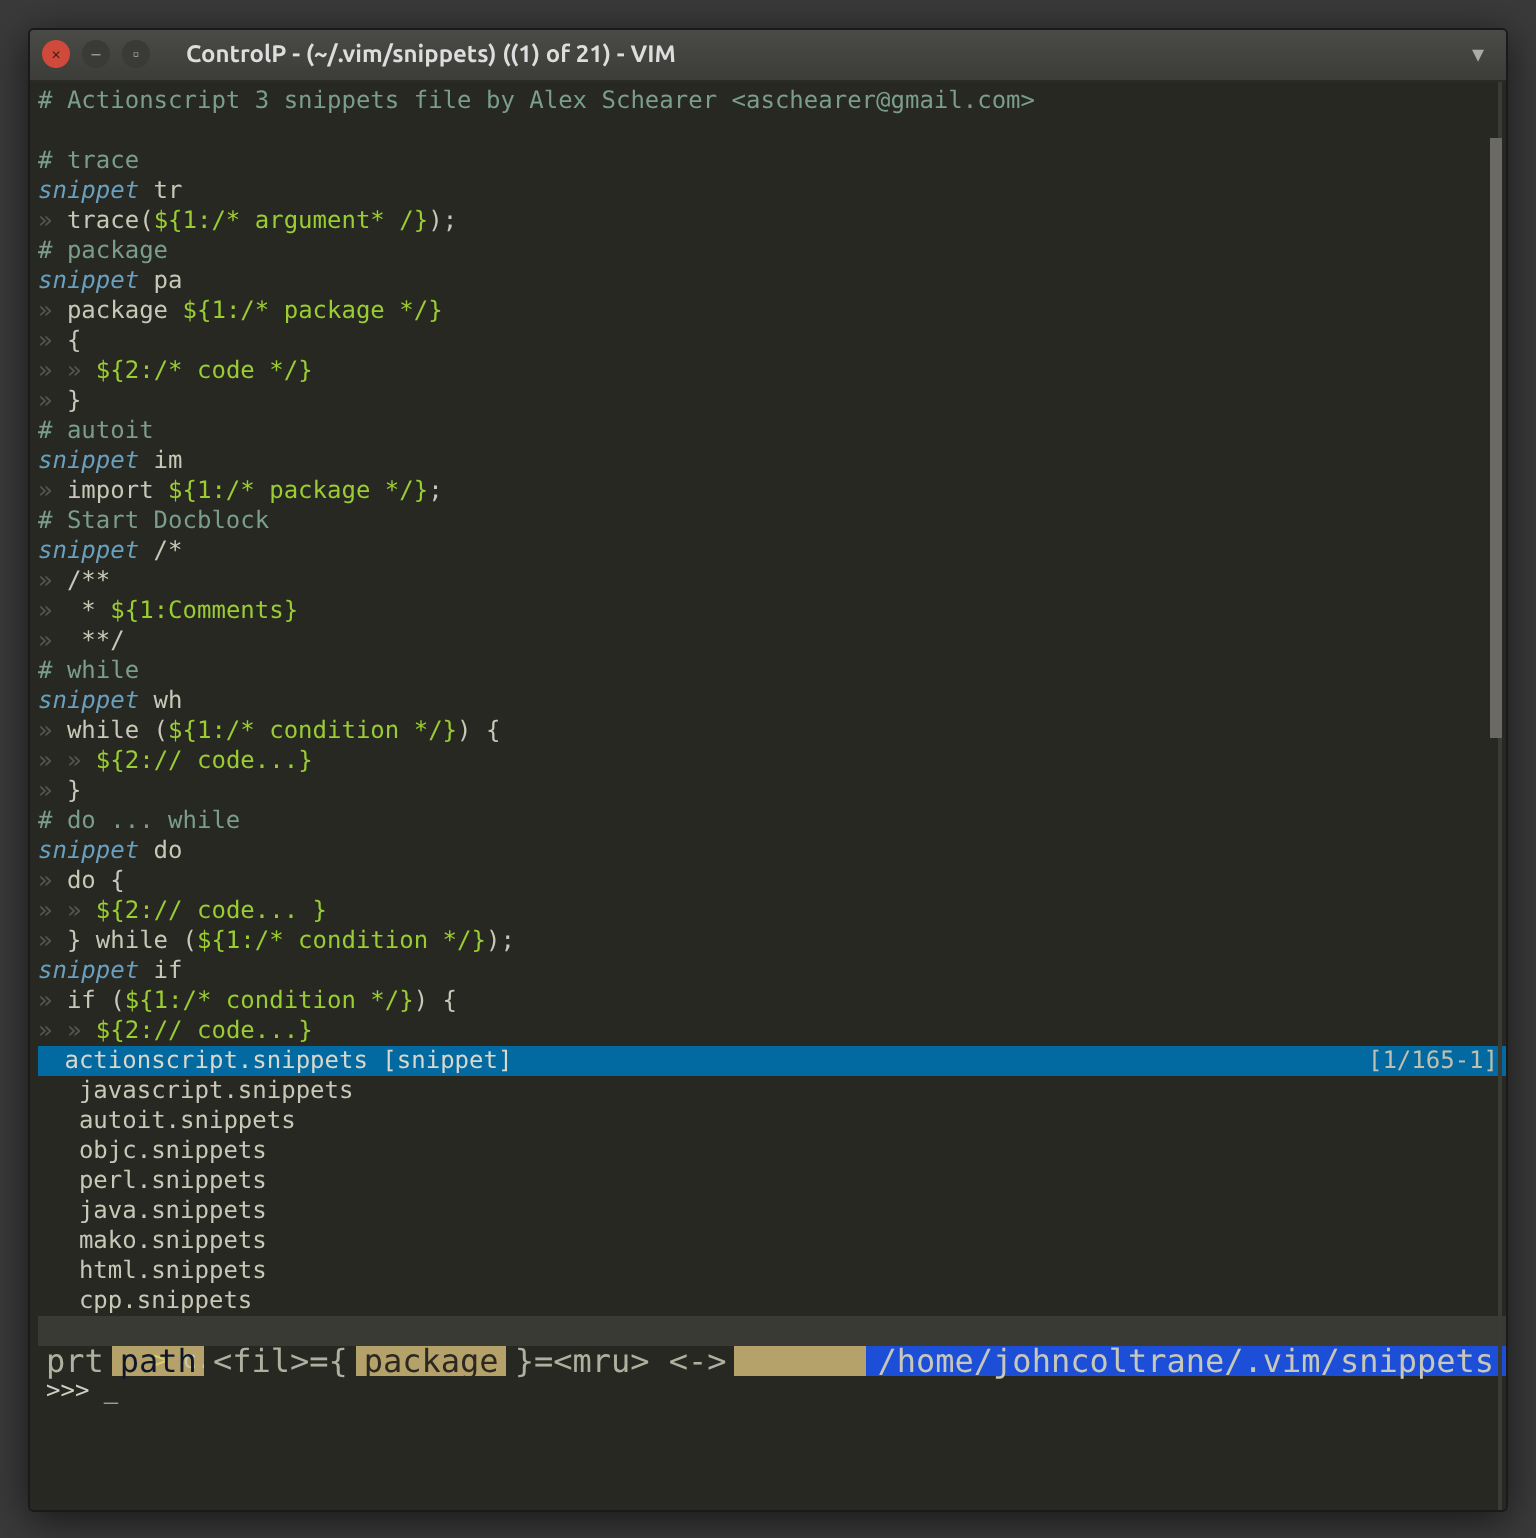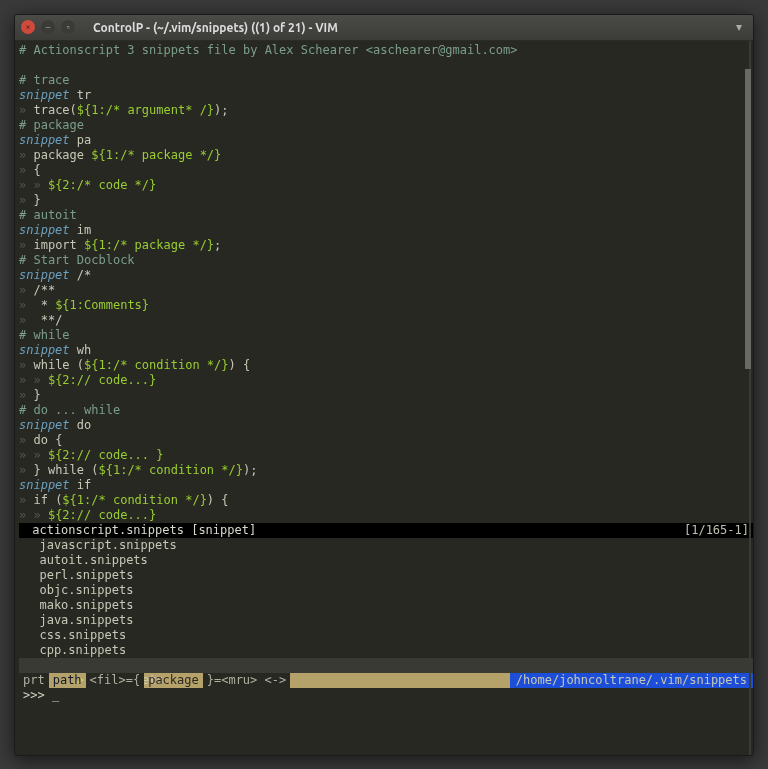--- a/index.html
+++ b/index.html
@@ -57,31 +57,31 @@
     overflow:hidden;
   }
   .line { white-space: pre; height:15px;}
   .c-comment { color:#7b9e89; }
   .c-snippet { color:#6aa0bf;font-style:italic; }
   .c-tab { color:#555; }
   .c-yellow { color:#d8d16a; }
   .c-green { color:#9acd32; }
   .c-paren { color:#c8c8b8; }
   .ctrlp-block { background:#272822; }
-  .ctrlp-hl { background:#000000; color:#d8d8cc; display:flex; }
+  .ctrlp-hl { background:#0369a1; color:#d8d8cc; display:flex; }
   .ctrlp-hl .left { flex:0 0 auto; padding-left:6px;}
   .ctrlp-hl .right { margin-left:auto; padding-right:4px; color:#c0c0b0;}
   .ctrlp-item { padding-left:6px; color:#c8c8b8;}
   .status-row {
     background:#b5a16a;
     color:#3a3830;
     height:15px;
     display:flex;
     align-items:center;
-    font-size:12px;
+    font-size:16px;
   }
   .status-dark { background:#272822; color:#b0b0a0; padding:0 2px;}
   .status-block { padding:0 4px; }
   .status-path { color:#0f172a; }
   .status-right { margin-left:auto; background:#1d4ed8; color:#c8c8b8; padding:0 6px;}
   .cmd-row { background:#272822; color:#d0d0c0; height:15px; padding-left:4px;}
   .scrollbar {
     position:absolute; right:2px; top:28px; width:6px; height:300px;
     background:#6a6a62;
   }
@@ -139,25 +139,25 @@
     <div class="line"><span class="c-tab">»</span><span class="c-tab"> »</span><span class="c-paren"> </span><span class="c-green">${2:// code...}</span></div>
 
     <div class="ctrlp-block">
       <div class="line ctrlp-hl">
         <span class="left"> actionscript.snippets [snippet]</span>
         <span class="right">[1/165-1]</span>
       </div>
       <div id="ctrlp-items">
           <div class="line ctrlp-item">  javascript.snippets</div>
           <div class="line ctrlp-item">  autoit.snippets</div>
+          <div class="line ctrlp-item">  objc.snippets</div>
           <div class="line ctrlp-item">  perl.snippets</div>
-          <div class="line ctrlp-item">  objc.snippets</div>
+          <div class="line ctrlp-item">  java.snippets</div>
           <div class="line ctrlp-item">  mako.snippets</div>
-          <div class="line ctrlp-item">  java.snippets</div>
-          <div class="line ctrlp-item">  css.snippets</div>
+          <div class="line ctrlp-item">  html.snippets</div>
           <div class="line ctrlp-item">  cpp.snippets</div>
         </div>
       <div class="line" style="background:#3a3a34;">
         <span class="c-yellow">&gt;</span><span class="c-paren"> c.snippets</span>
       </div>
     </div>
 
     <div class="status-row">
       <span class="status-dark status-block"> prt </span>
       <span class="status-block status-path"> path </span>

